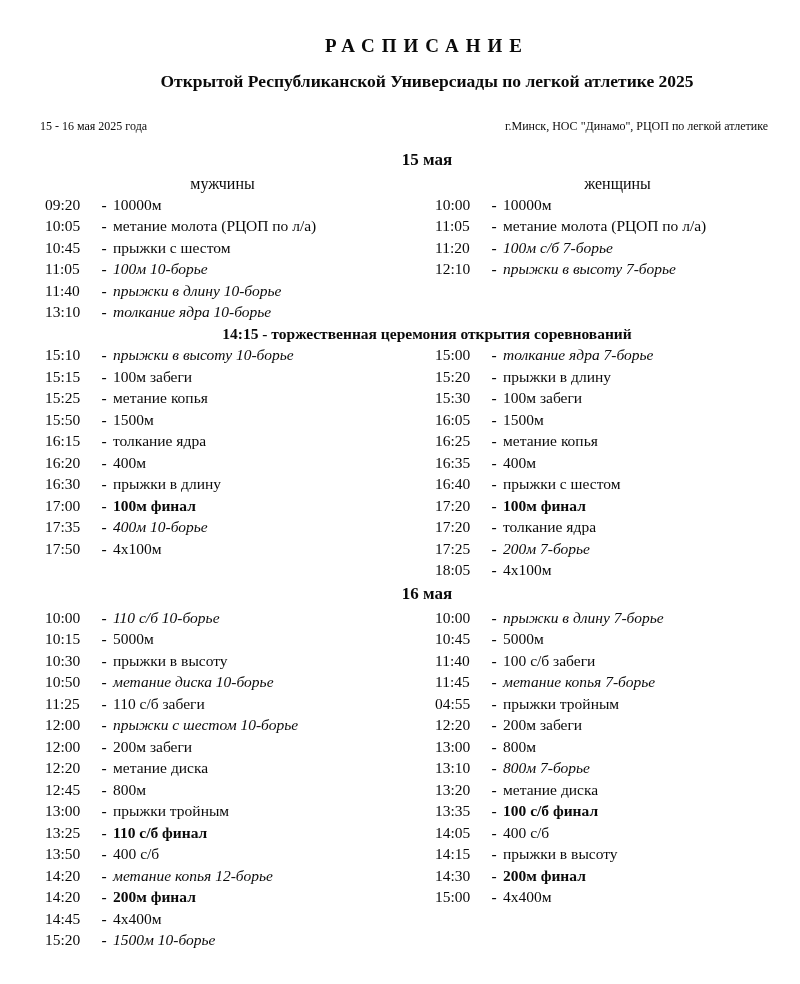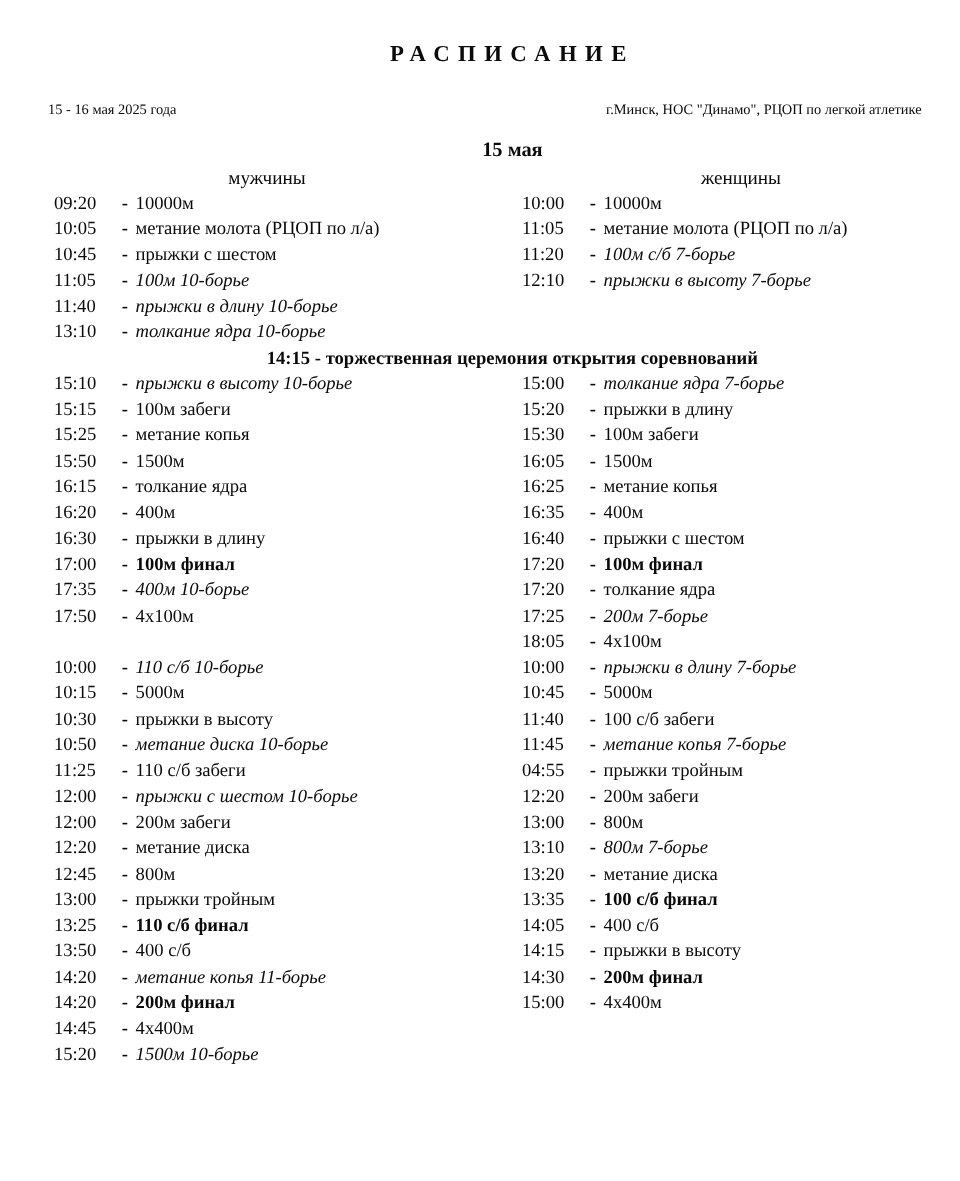--- a/index.html
+++ b/index.html
@@ -54,20 +54,21 @@
     text-align: center; font-weight: bold; font-size: 15.5px;
     height: 21.5px; line-height: 21.5px;
   }
 </style>
 </head>
 <body>
 
 <div class="page">
 
   <div class="title shift">РАСПИСАНИЕ</div>
+  <div class="subtitle shift">Открытой Республиканской Универсиады по легкой атлетике 2025</div>
 
   <div class="info-row">
     <span>15 - 16 мая 2025 года</span>
     <span>г.Минск, НОС "Динамо", РЦОП по легкой атлетике</span>
   </div>
 
   <div class="day-header shift">15 мая</div>
 
   <div class="cols">
     <div class="col left">
@@ -243,20 +244,21 @@
   </div>
           <div class="row">
     <span class="time">18:05</span>
     <span class="dash">-</span>
     <span class="event">4х100м</span>
   </div>
         </div>
     </div>
   </div>
 
+  <div class="day-header day2 shift">16 мая</div>
 
   <div class="cols">
     <div class="col left">
       <div>
           <div class="row italic">
     <span class="time">10:00</span>
     <span class="dash">-</span>
     <span class="event">110 с/б 10-борье</span>
   </div>
           <div class="row">
@@ -310,21 +312,21 @@
     <span class="event">110 с/б финал</span>
   </div>
           <div class="row">
     <span class="time">13:50</span>
     <span class="dash">-</span>
     <span class="event">400 с/б</span>
   </div>
           <div class="row italic">
     <span class="time">14:20</span>
     <span class="dash">-</span>
-    <span class="event">метание копья 11-борье</span>
+    <span class="event">метание копья 12-борье</span>
   </div>
           <div class="row bold">
     <span class="time">14:20</span>
     <span class="dash">-</span>
     <span class="event">200м финал</span>
   </div>
           <div class="row">
     <span class="time">14:45</span>
     <span class="dash">-</span>
     <span class="event">4х400м</span>

